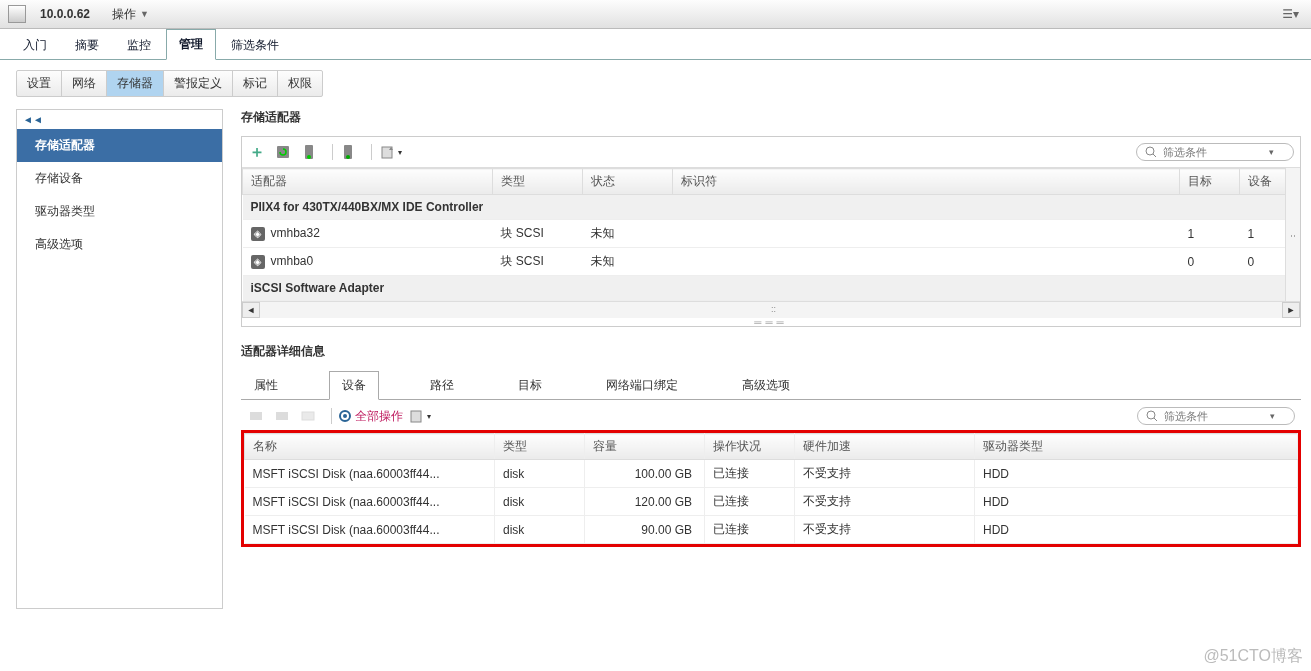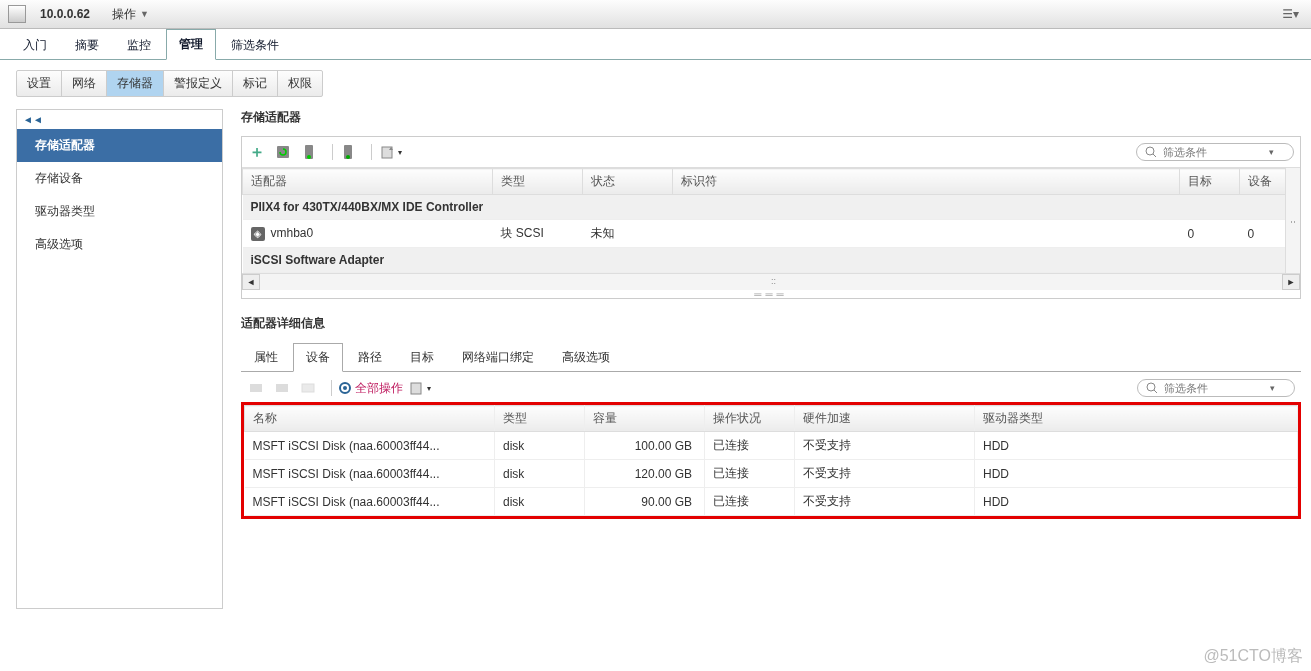--- a/index.html
+++ b/index.html
@@ -41,21 +41,21 @@
   .grid th { background:linear-gradient(#fdfdfd,#ebebeb); text-align:left; padding:4px 8px; font-weight:normal; border:1px solid #ddd; color:#555;}
   .grid td { padding:5px 8px; border-bottom:1px solid #eee; white-space:nowrap; overflow:hidden; text-overflow:ellipsis;}
   .grid-group td { background:#f0f0f0; font-weight:bold;}
   .adapter-icon { display:inline-block; width:14px; height:14px; background:#666; color:#fff; text-align:center; line-height:14px; font-size:10px; margin-right:6px; border-radius:2px;}
   .hscroll { height:16px; border-top:1px solid #ddd; background:#f4f4f4; position:relative;}
   .hscroll .leftbtn, .hscroll .rightbtn { position:absolute; top:0; width:16px; height:14px; background:#eee; border:1px solid #ccc; text-align:center; font-size:9px; line-height:14px; cursor:pointer;}
   .hscroll .leftbtn{ left:0;} .hscroll .rightbtn{ right:0;}
   .grip { height:8px; display:flex; align-items:center; justify-content:center; color:#aaa; font-size:10px; letter-spacing:4px;}
 
   .detail-title { font-weight:bold; margin:16px 0 10px 0;}
-  .detail-tabs { display:flex; border-bottom:1px solid #aaa;}
+  .detail-tabs { display:flex; border-bottom:1px solid #aaa;gap:36px;}
   .detail-tab { padding:5px 12px; cursor:pointer; border:1px solid transparent; border-bottom:none; margin-right:2px; position:relative; top:1px;}
   .detail-tab.active { background:#fff; border:1px solid #aaa; border-bottom:1px solid #fff;}
 
   .detail-toolbar { height:28px; display:flex; align-items:center; padding:2px 6px;}
   .gear-link { color:#be185d; cursor:pointer; display:flex; align-items:center;}
   .gear-link svg{ margin-right:3px;}
 
   .highlight-box { border:3px solid #e30000; margin-top:-2px;}
   .grid2 th, .grid2 td { border-right:1px solid #eee;}
   .grid2 td.num { text-align:right; padding-right:12px;}
@@ -167,20 +167,28 @@
             <th>类型</th>
             <th>状态</th>
             <th>标识符</th>
             <th>目标</th>
             <th>设备</th>
           </tr>
           <tr class="grid-group">
                   <td colspan="6">PIIX4 for 430TX/440BX/MX IDE Controller</td>
                 </tr>
           <tr>
+            <td><span class="adapter-icon">◈</span><span>vmhba32</span></td>
+            <td>块 SCSI</td>
+            <td>未知</td>
+            <td></td>
+            <td>1</td>
+            <td>1</td>
+          </tr>
+          <tr>
             <td><span class="adapter-icon">◈</span><span>vmhba0</span></td>
             <td>块 SCSI</td>
             <td>未知</td>
             <td></td>
             <td>0</td>
             <td>0</td>
           </tr>
           <tr class="grid-group">
                   <td colspan="6">iSCSI Software Adapter</td>
                 </tr>

